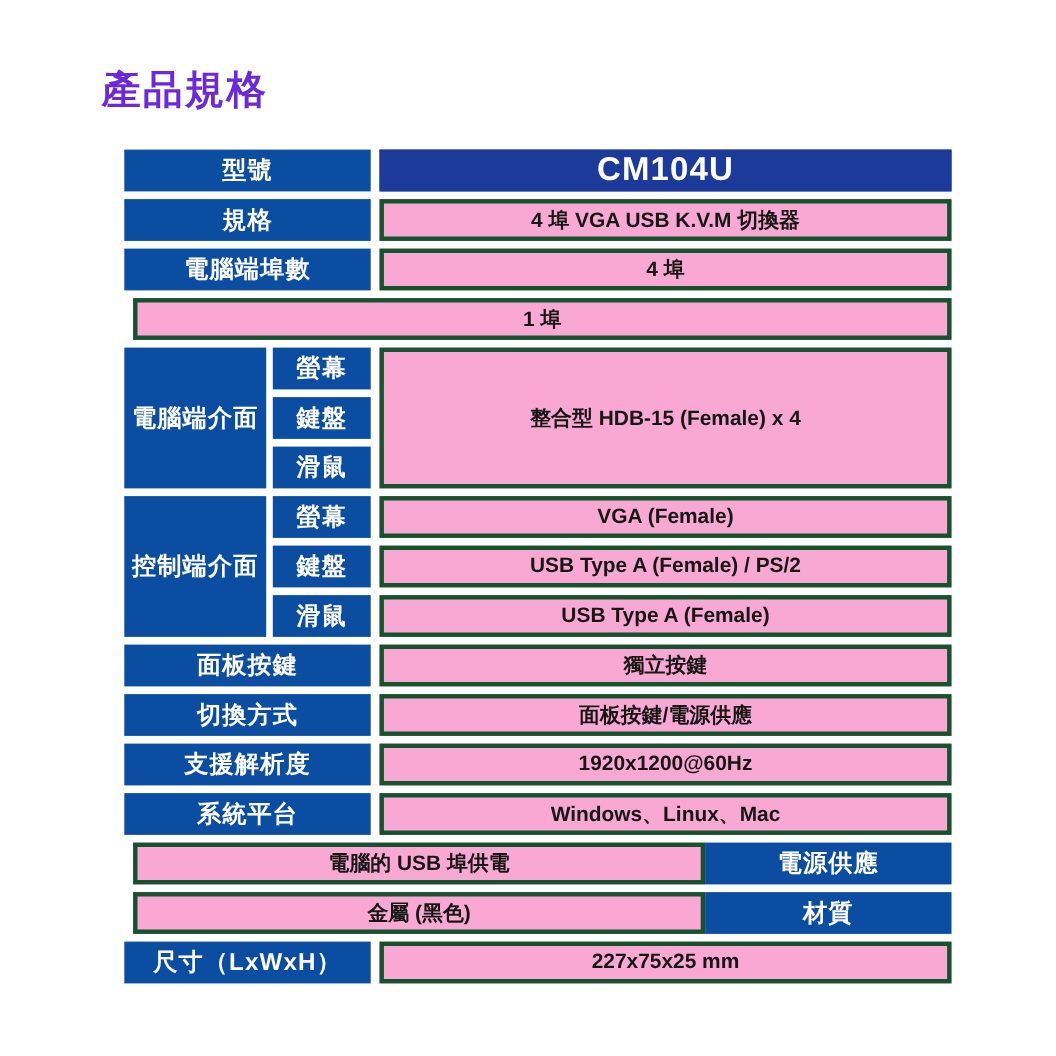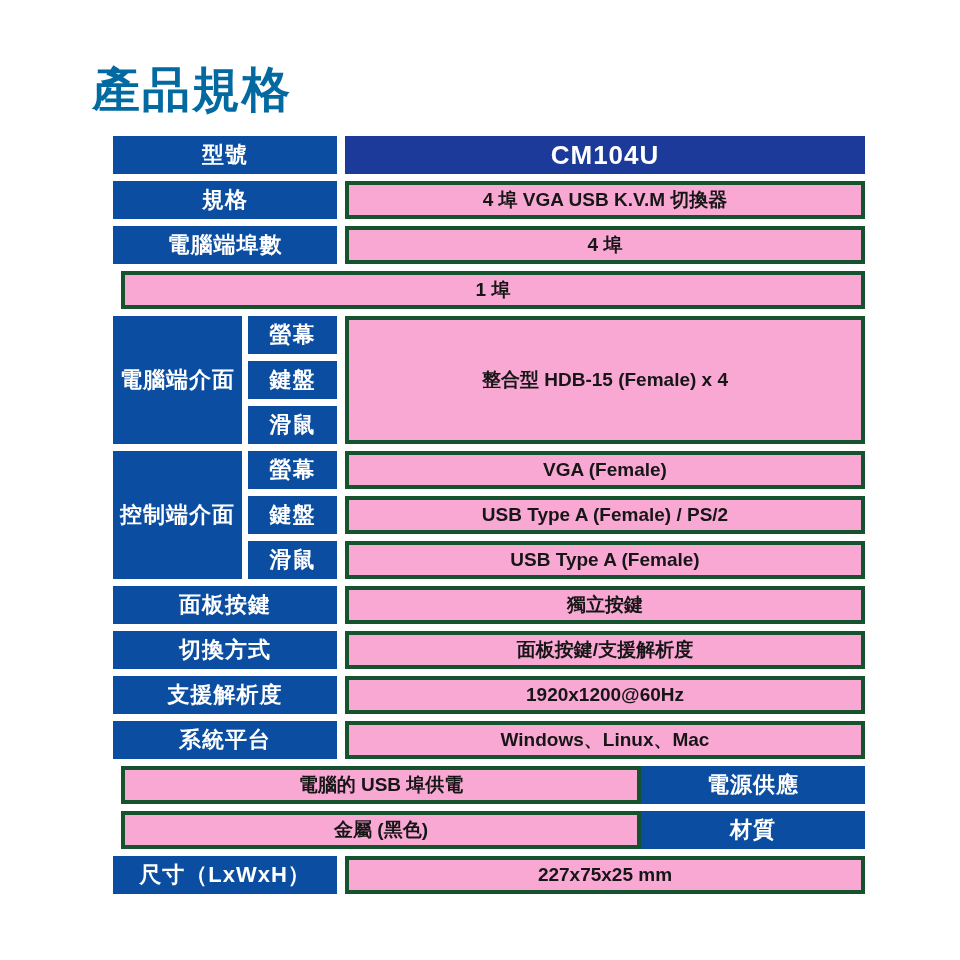--- a/index.html
+++ b/index.html
@@ -8,23 +8,23 @@
     width: 960px; height: 960px;
     font-family: "Liberation Sans", "DejaVu Sans", sans-serif;
     position: relative;
     overflow: hidden;
   }
   .page { position: absolute; inset: 0; background: #ffffff; }
 
   .page-title {
     position: absolute;
     left: 92px; top: 58px;
-    font-size: 48px;
+    font-size: 36px;
     font-weight: 700;
-    color: #0369a1;
+    color: #6d28d9;
     letter-spacing: 2px;
   }
 
   .spec-table {
     position: absolute;
     left: 113px; top: 136px;
     width: 752px;
     display: flex;
     flex-direction: column;
     gap: 7px;
@@ -57,21 +57,21 @@
     border: 4px solid #14532d;
     color: #161616;
     font-size: 19px;
     font-weight: 700;
   }
 
   .model-value {
     background: #1c3a99;
     border: 2px solid #1c3a99;
     color: #ffffff;
-    font-size: 26px;
+    font-size: 30px;
     letter-spacing: 1px;
   }
 
   .main-label { width: 129px; height: 128px; }
 
   .sub-col {
     width: 89px;
     margin-left: 6px;
     display: flex;
     flex-direction: column;
@@ -151,21 +151,21 @@
       </div>
     </div>
 
     <div class="row">
       <div class="cell label-cell">面板按鍵</div>
       <div class="cell value-cell">獨立按鍵</div>
     </div>
 
     <div class="row">
       <div class="cell label-cell">切換方式</div>
-      <div class="cell value-cell">面板按鍵/支援解析度</div>
+      <div class="cell value-cell">面板按鍵/電源供應</div>
     </div>
 
     <div class="row">
       <div class="cell label-cell">支援解析度</div>
       <div class="cell value-cell">1920x1200@60Hz</div>
     </div>
 
     <div class="row">
       <div class="cell label-cell">系統平台</div>
       <div class="cell value-cell">Windows、Linux、Mac</div>

